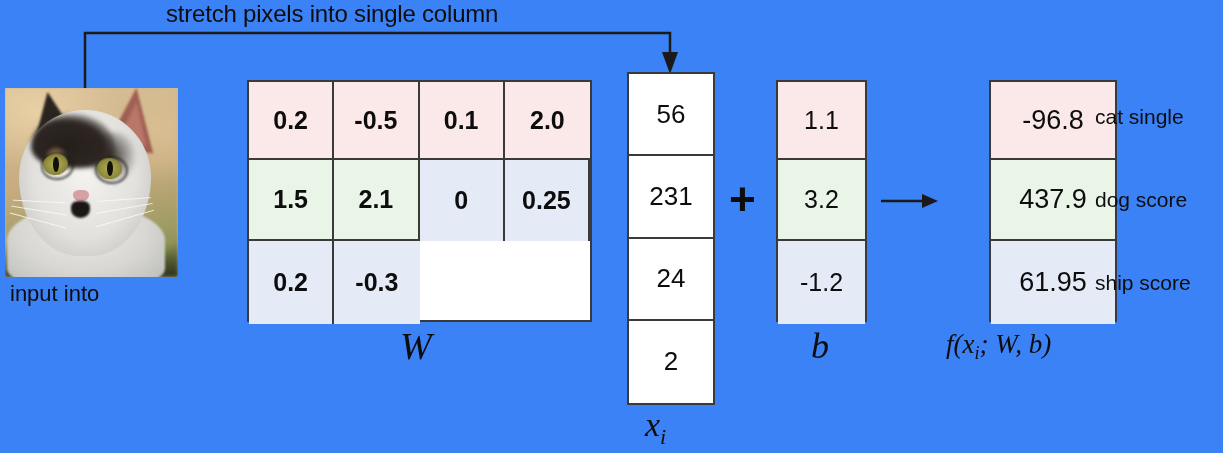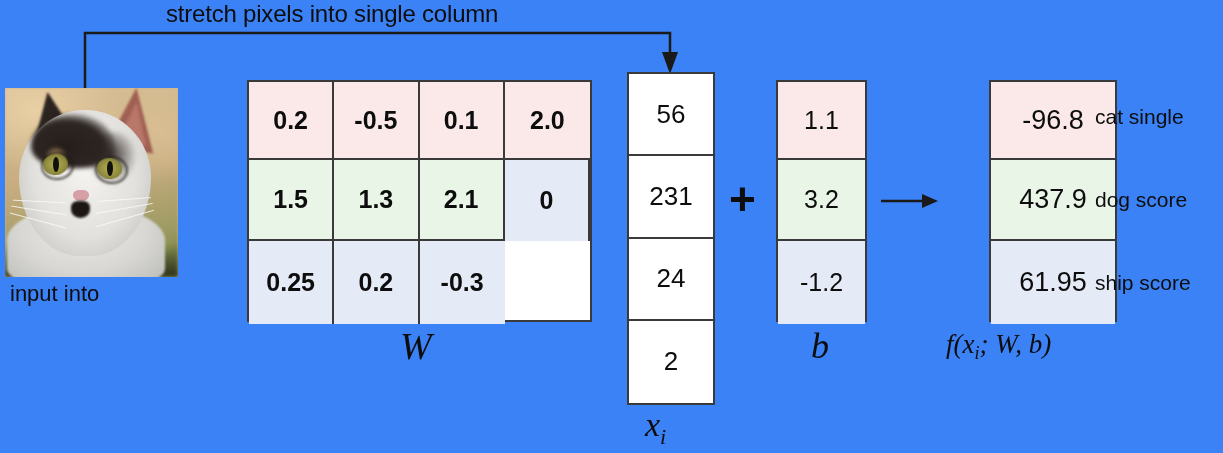--- a/index.html
+++ b/index.html
@@ -307,21 +307,20 @@
   </div>
   <div class="caption" style="left:10px; top:281px;">input into</div>
 
   <div class="grid" id="w-matrix">
     <div class="cell row-cat bord-r bord-b">0.2</div>
     <div class="cell row-cat bord-r bord-b">-0.5</div>
     <div class="cell row-cat bord-r bord-b">0.1</div>
     <div class="cell row-cat bord-b">2.0</div>
 
     <div class="cell row-dog bord-r bord-b">1.5</div>
-    <div class="cell row-dog bord-r bord-b">1.3</div>
     <div class="cell row-dog bord-r bord-b">2.1</div>
 
     <div class="cell row-ship bord-r">0</div>
     <div class="cell row-ship bord-r">0.25</div>
     <div class="cell row-ship bord-r">0.2</div>
     <div class="cell row-ship">-0.3</div>
   </div>
   <div class="mathlabel" style="left:400px; top:324px; font-size:38px;">W</div>
 
   <div class="grid" id="x-vector">

